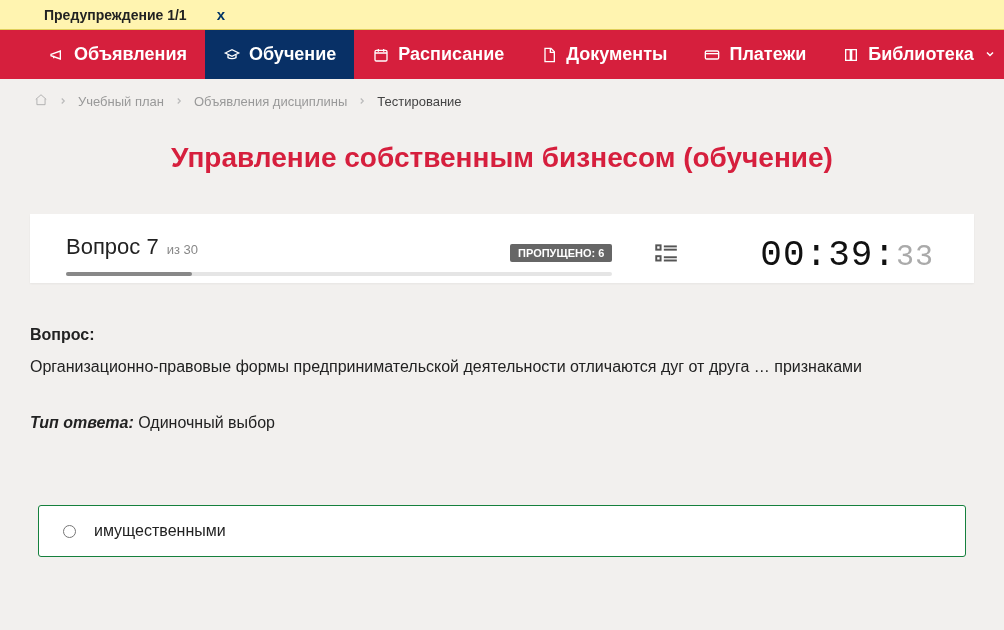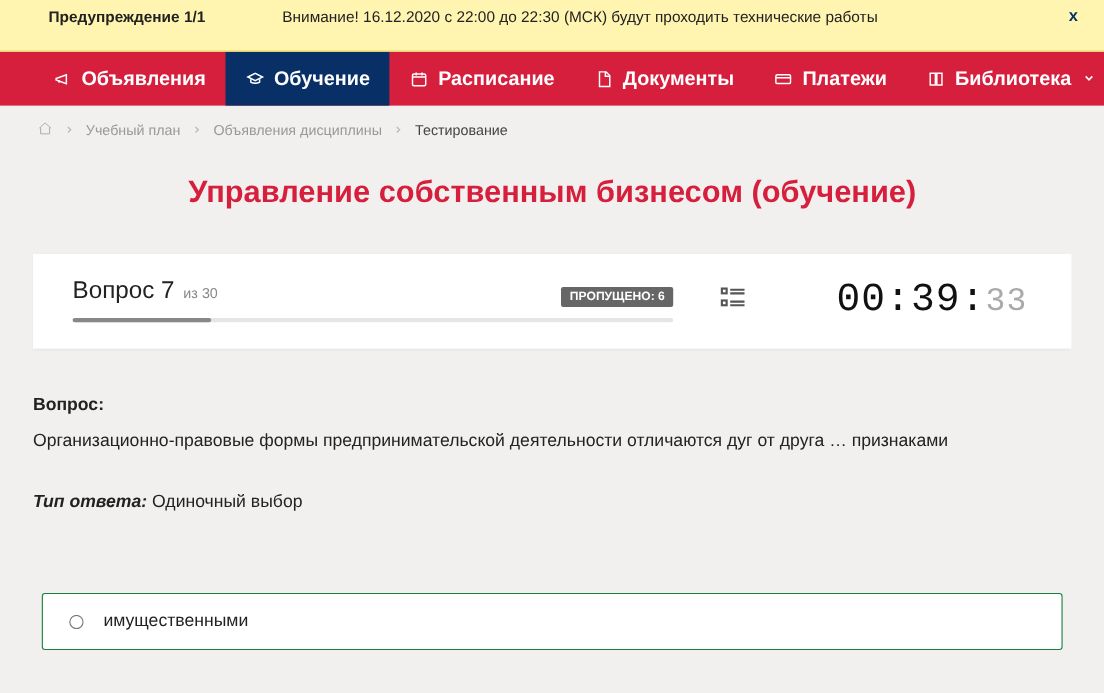--- a/index.html
+++ b/index.html
@@ -20,21 +20,21 @@
   .content-wrap {
     width: 1004px;
     min-height: 620px;
     background: #f2f0ee;
   }
 
   
   .warning-bar {
     background: #fff4b0;
     border-bottom: 1px solid #e0cf5b;
-    padding: 6px 14px 23px 44px;
+    padding: 6px 14px 6px 44px;
     display: flex;
     align-items: center;
     gap: 20px;
     position: relative;
   }
   .warning-title { font-weight: bold; }
   .warning-msg { flex: 1; text-align: left; padding-left: 50px; }
   .warning-close {
     font-weight: bold;
     color: #003366;
@@ -87,21 +87,21 @@
     color: #d61f3d;
     font-size: 28px;
     font-weight: bold;
     padding: 18px 20px 40px;
   }
 
   
   .qheader {
     background: #fff;
     margin: 0 30px;
-    padding: 20px 30px 24px 36px;
+    padding: 20px 30px 7px 36px;
     display: flex;
     align-items: center;
     gap: 30px;
     box-shadow: 0 1px 2px rgba(0,0,0,0.05);
   }
   .qleft { flex: 1; min-width: 0; }
   .qnum-line { display:flex; align-items: baseline; gap: 8px; margin-bottom: 12px;}
   .qnum { font-size: 22px; font-weight: 500; color:#222; }
   .qtotal { font-size: 13px; color:#888; }
   .skipped-badge {
@@ -176,21 +176,20 @@
   }
 </style>
 </head>
 <body>
 
 <div class="viewport">
 <div class="content-wrap">
 
   <div class="warning-bar">
     <span class="warning-title">Предупреждение 1/1</span>
-    <span class="warning-msg">Внимание! 16.12.2020 с 22:00 до 22:30 (МСК) будут проходить технические работы</span>
     <span class="warning-close">x</span>
   </div>
 
   <div class="nav">
     <div class="nav-item">
       <span class="nav-icon">
         <svg viewBox="0 0 24 24" fill="none" stroke="#fff" stroke-width="2">
               <path d="M3 11l14-5v12L3 13v-2z"></path>
               <path d="M7 13v4"></path>
             </svg>

